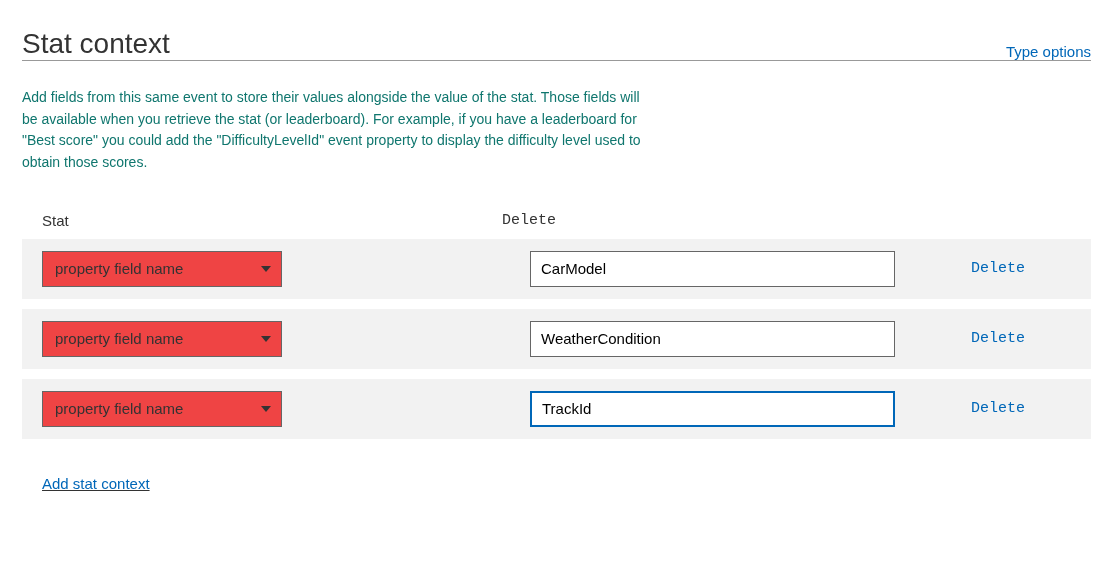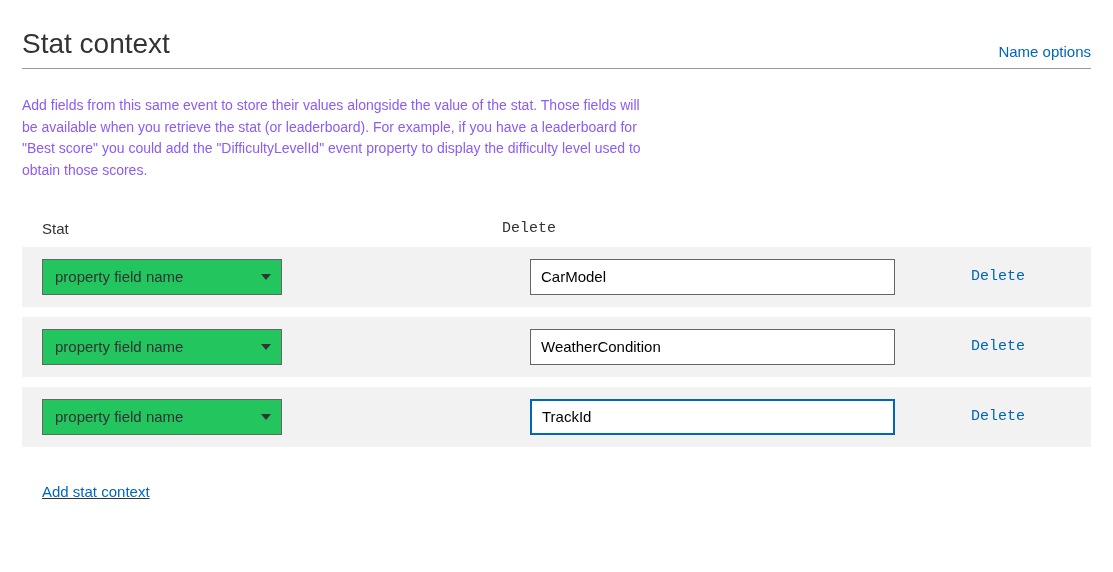--- a/index.html
+++ b/index.html
@@ -9,37 +9,37 @@
       color: #333;
       width: 1113px;
       background: #fff;
       padding: 28px 22px;
     }
     .header-row {
       display: flex;
       justify-content: space-between;
       align-items: flex-end;
       border-bottom: 1px solid #999;
-      padding-bottom: 8px;
+      padding-bottom: 0;
       margin-bottom: 26px;
       gap: 17px;
     }
     .title {
       font-size: 28px;
       font-weight: 300;
       color: #333;
     }
     .link {
       color: #0067b8;
       font-size: 15px;
       cursor: pointer;
     }
     .desc {
       font-size: 14px;
-      color: #8b5cf6;
+      color: #0f766e;
       line-height: 1.55;
       max-width: 620px;
       margin-bottom: 38px;
     }
     .tbl-head {
       display: flex;
       padding: 0 20px 10px 20px;
       color: #333;
       font-size: 15px;
     }
@@ -51,21 +51,21 @@
       display: flex;
       align-items: center;
       background: #f2f2f2;
       padding: 12px 20px;
     }
     .select-wrap {
       position: relative;
       width: 240px;
       height: 36px;
       border: 1px solid #666;
-      background: #22c55e;
+      background: #ef4444;
       display: flex;
       align-items: center;
       padding: 0 30px 0 12px;
       font-size: 15px;
       cursor: pointer;
     }
     .select-wrap .caret {
       position: absolute;
       right: 10px;
       top: 50%;
@@ -94,21 +94,21 @@
       margin-top: 36px;
       padding-left: 20px;
       text-decoration: underline;
     }
   </style>
 </head>
 <body>
 
 <div class="header-row">
   <div class="title">Stat context</div>
-  <a class="link">Name options</a>
+  <a class="link">Type options</a>
 </div>
 
 <p class="desc">Add fields from this same event to store their values alongside the value of the stat. Those fields will be available when you retrieve the stat (or leaderboard). For example, if you have a leaderboard for "Best score" you could add the "DifficultyLevelId" event property to display the difficulty level used to obtain those scores.</p>
 
 <div class="tbl-head">
   <div class="col-type">Stat</div>
   <div class="col-del">Delete</div>
 </div>
 
 <div class="rows" id="rows-container">

